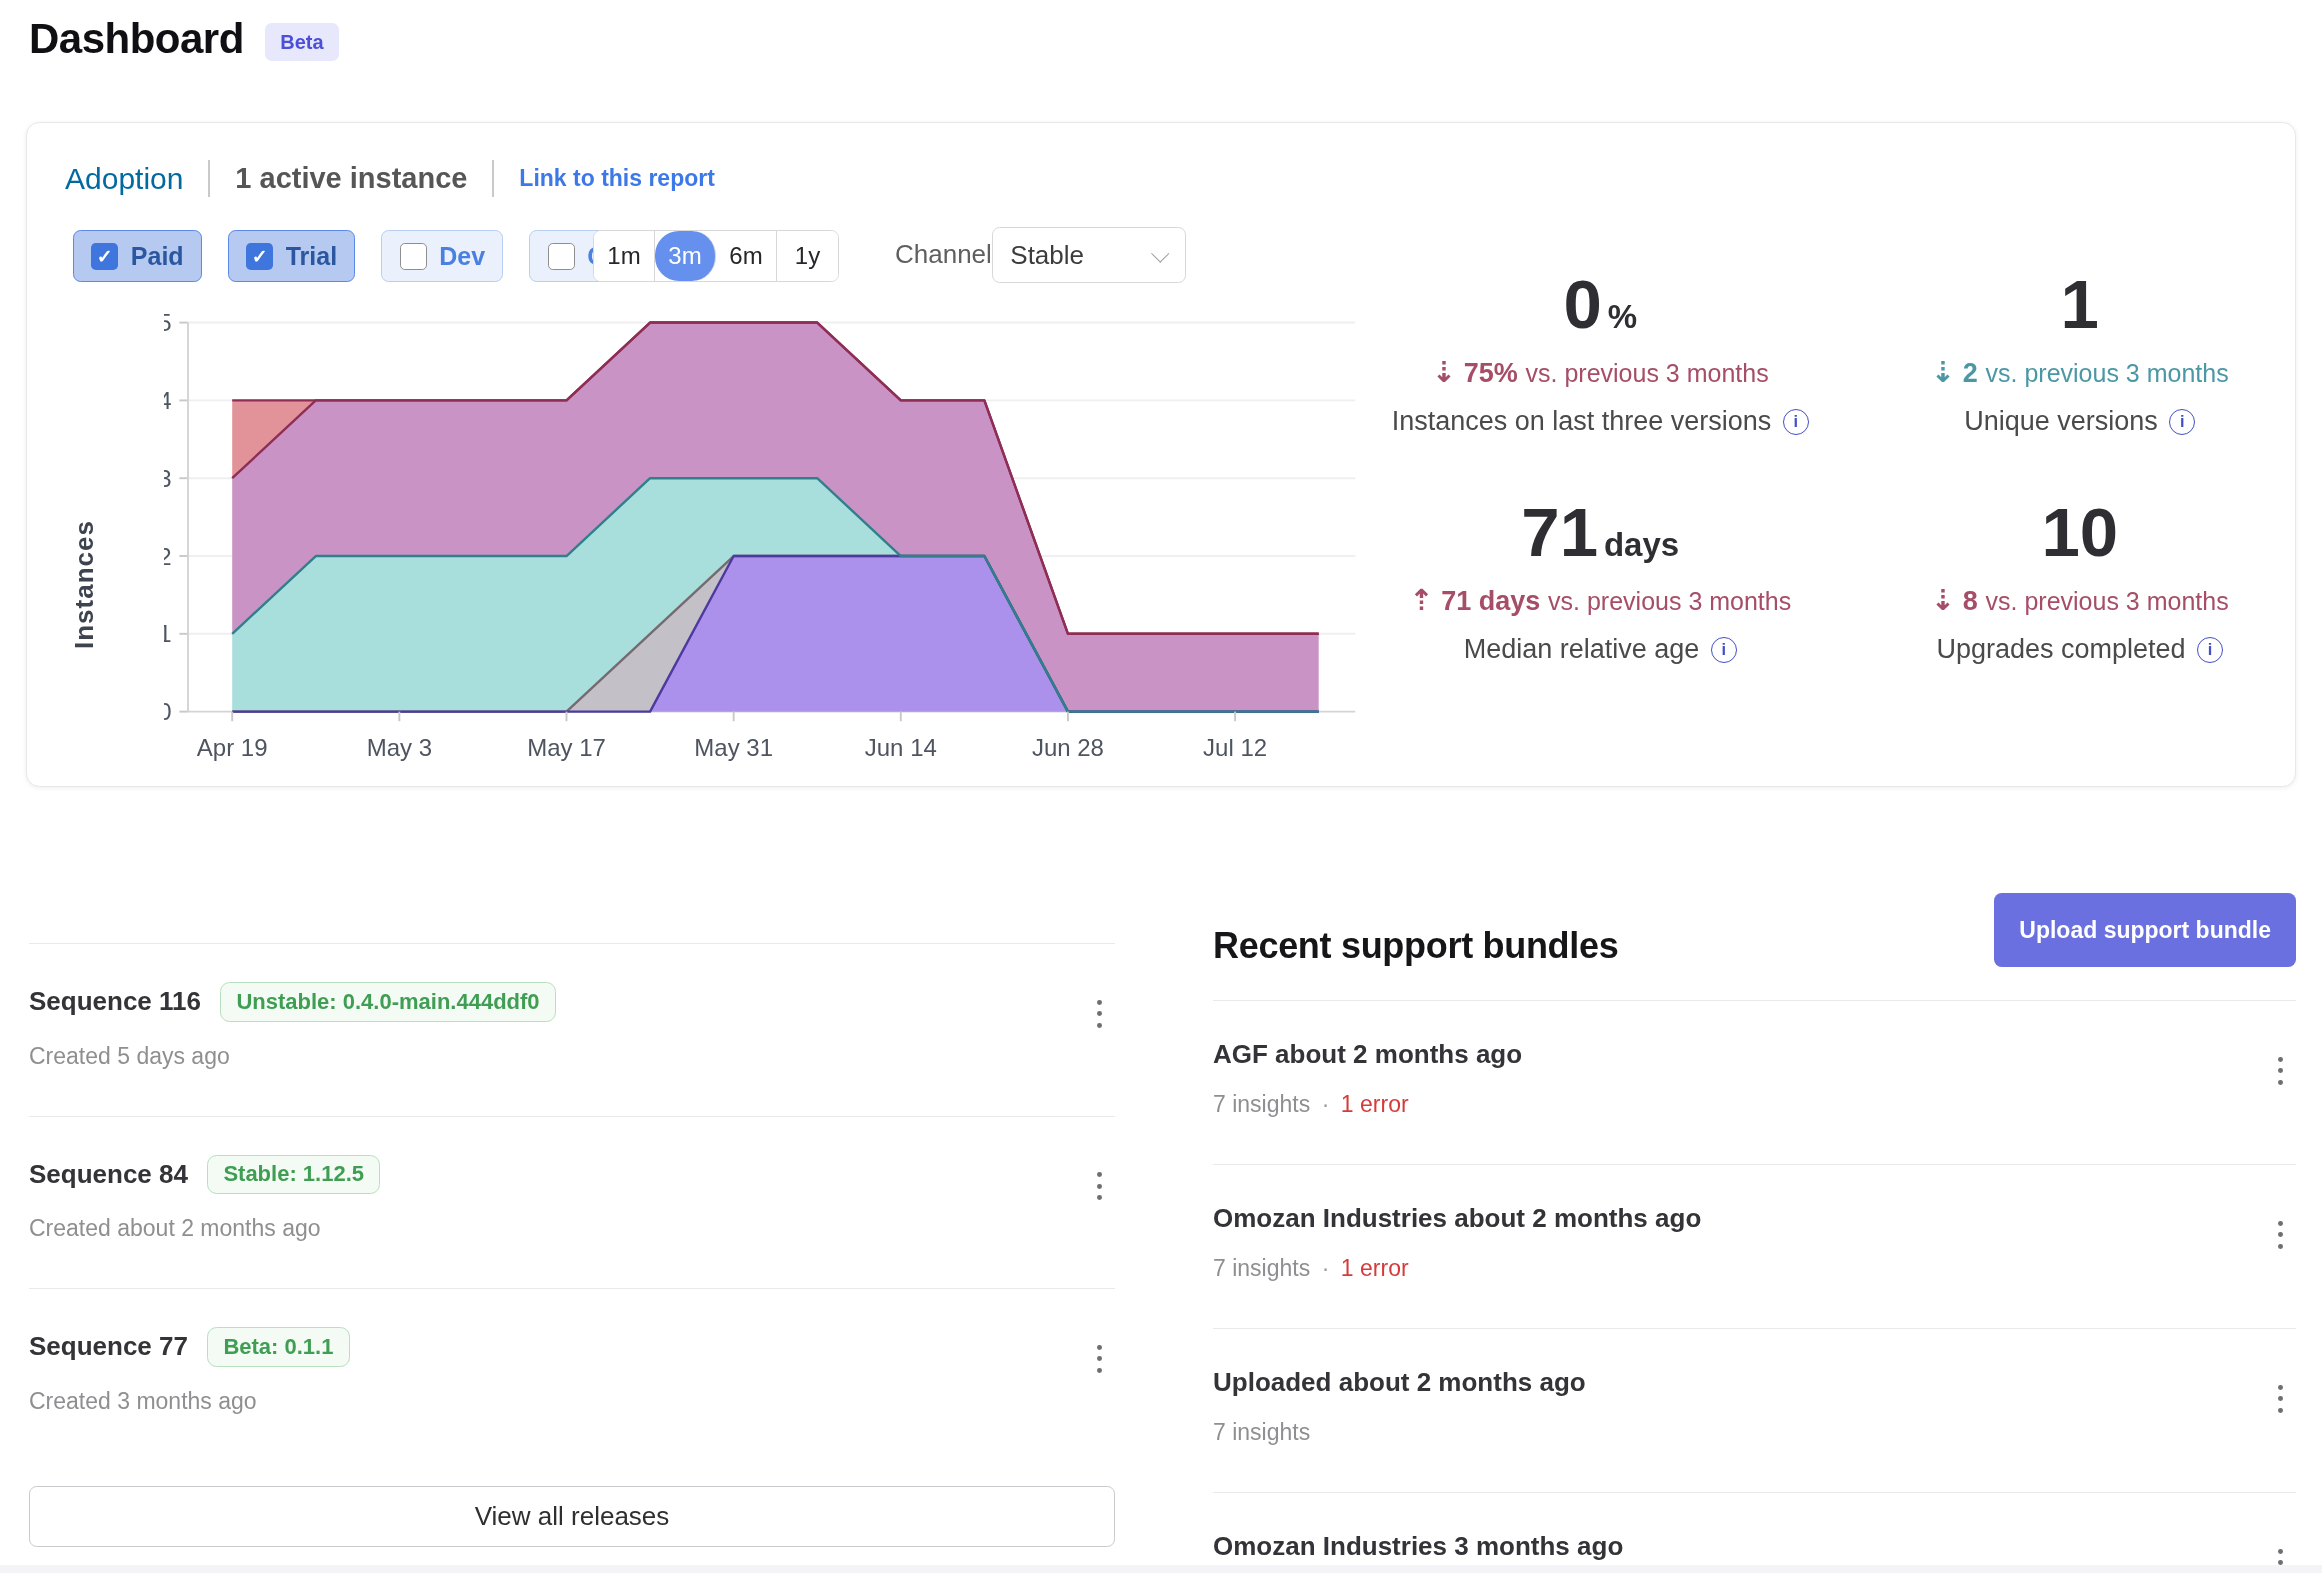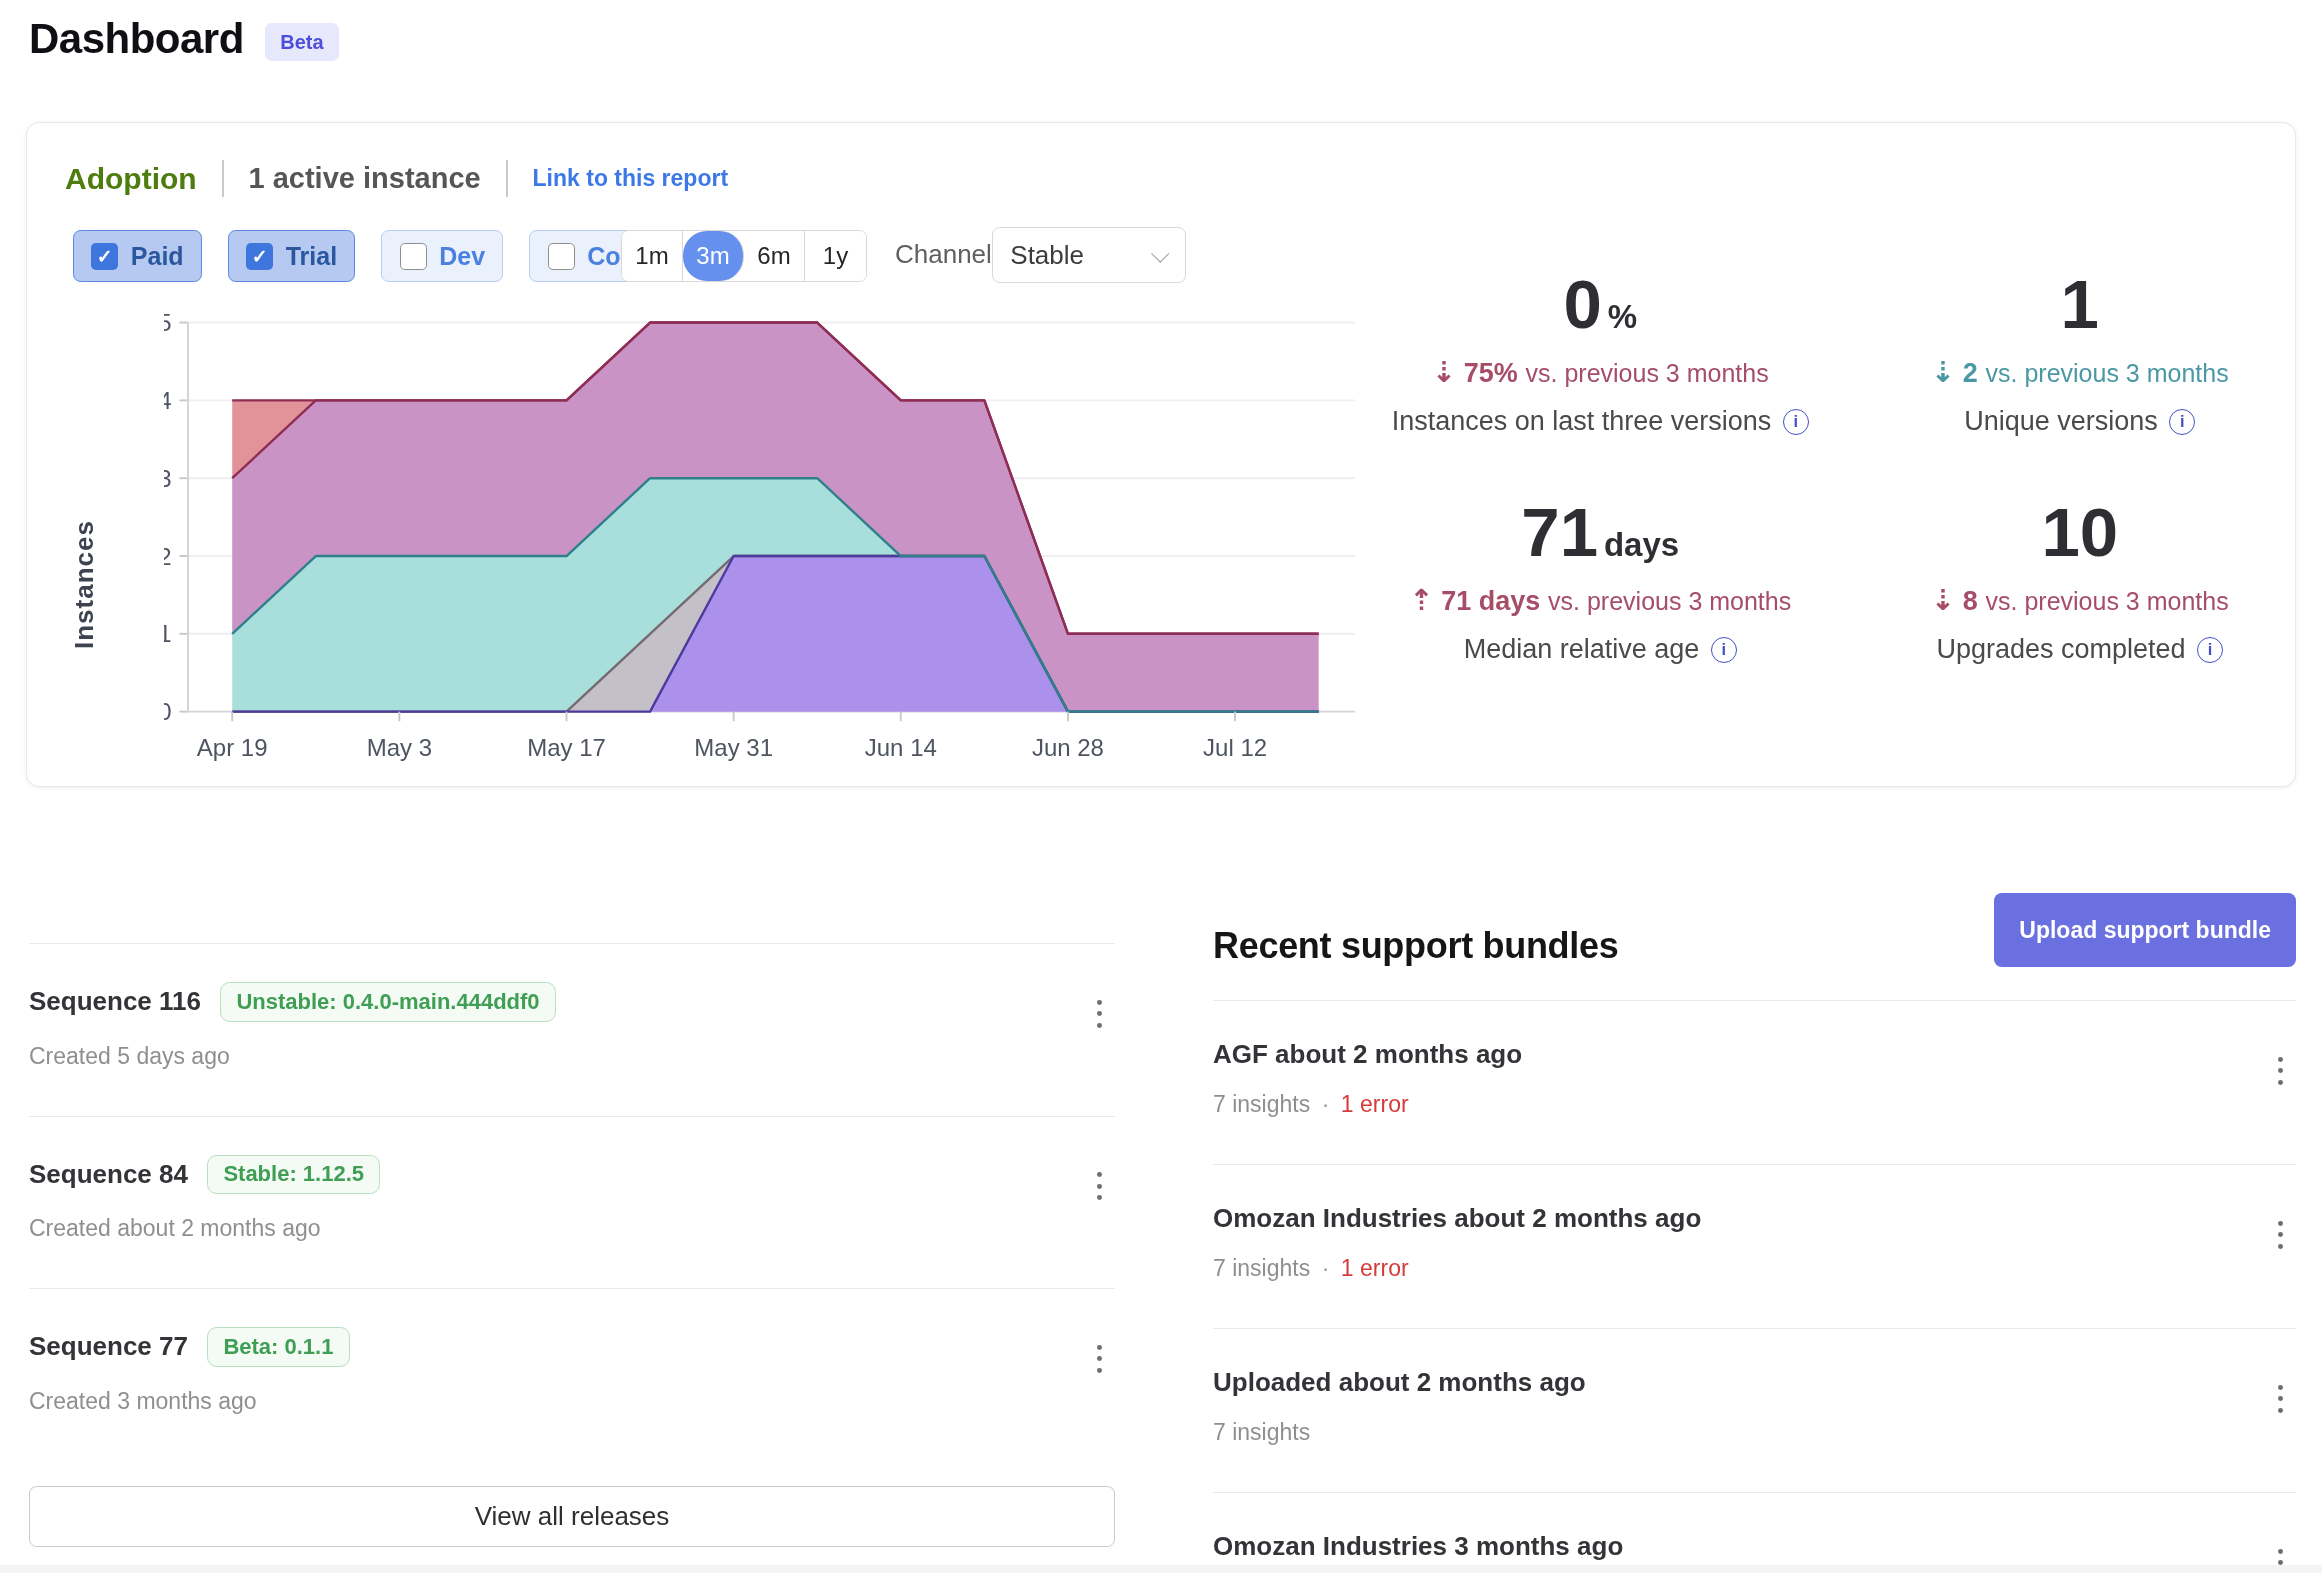--- a/index.html
+++ b/index.html
@@ -10,39 +10,39 @@
   
   .title-row { position:absolute; left:29px; top:15.4px; display:flex; align-items:center; gap:21px; }
   .page-title { font-size:42px; font-weight:700; color:#0f0f14; letter-spacing:-0.5px; }
   .beta-badge { margin-top:5.8px; background:#e7e8fb; color:#4c50d8; font-size:20px; font-weight:700;
                 padding:7.7px 15.4px; border-radius:6.7px; }
 
   
   .card { position:absolute; left:26px; top:122px; width:2270px; height:665px; background:#fff;
           border:1px solid #e7e7ea; border-radius:13.4px; box-shadow:0 1px 4.8px rgba(0,0,0,.07); }
   .card-header { position:absolute; left:38px; top:37px; display:flex; align-items:center; gap:25px; }
-  .card-title { font-size:30px; font-weight:700; color:#4d7c0f; }
+  .card-title { font-size:30px; font-weight:400; color:#0369a1; }
   .vsep { width:1.9px; height:37px; background:#c9c9cc; }
   .active-instances { font-size:29px; font-weight:700; color:#565656; }
   .report-link { font-size:23px; font-weight:700; color:#3c78e8; cursor:pointer; }
 
   
   .chips { position:absolute; left:46px; top:107px; display:flex; gap:26px; }
   .chip { height:52px; display:flex; align-items:center; padding:0 17.3px; border-radius:7.7px;
           font-size:25px; font-weight:700; cursor:pointer; }
   .chip.checked { background:#b5c9f1; border:1.9px solid #5c88e8; color:#2b57a0; }
   .chip.unchecked { background:#eaf1fc; border:1.9px solid #b7cef2; color:#4a80e0; }
   .chip .box { width:27px; height:27px; border-radius:4.8px; margin-right:12.5px; display:flex;
                align-items:center; justify-content:center; }
   .chip.checked .box { background:#3e76dd; }
   .chip.checked .box::after { content:"✓"; color:#fff; font-size:19px; font-weight:700; }
   .chip.unchecked .box { background:#fff; border:1.9px solid #8e8e8e; }
 
   
-  .timerange { position:absolute; left:594px; top:107px; height:52px; display:flex;
+  .timerange { position:absolute; left:566px; top:107px; height:52px; display:flex;
                border:1px solid #d8d8d8; border-radius:7.7px; overflow:hidden; background:#fff; }
   .trbtn { width:61px; display:flex; align-items:center; justify-content:center; font-size:24px;
            color:#26262b; background:#fff; border-right:1px solid #d8d8d8; cursor:pointer; }
   .trbtn:last-child { border-right:none; }
   .trbtn.active { background:#6590ee; color:#fff;border-radius:24px; }
 
   
   .channel-label { position:absolute; left:868px; top:116px; font-size:26px; color:#5f5f5f; }
   .channel-select { position:absolute; left:965px; top:104px; width:194px; height:56px;
                     border:1px solid #d8d8d8; border-radius:7.7px; display:flex; align-items:center;

